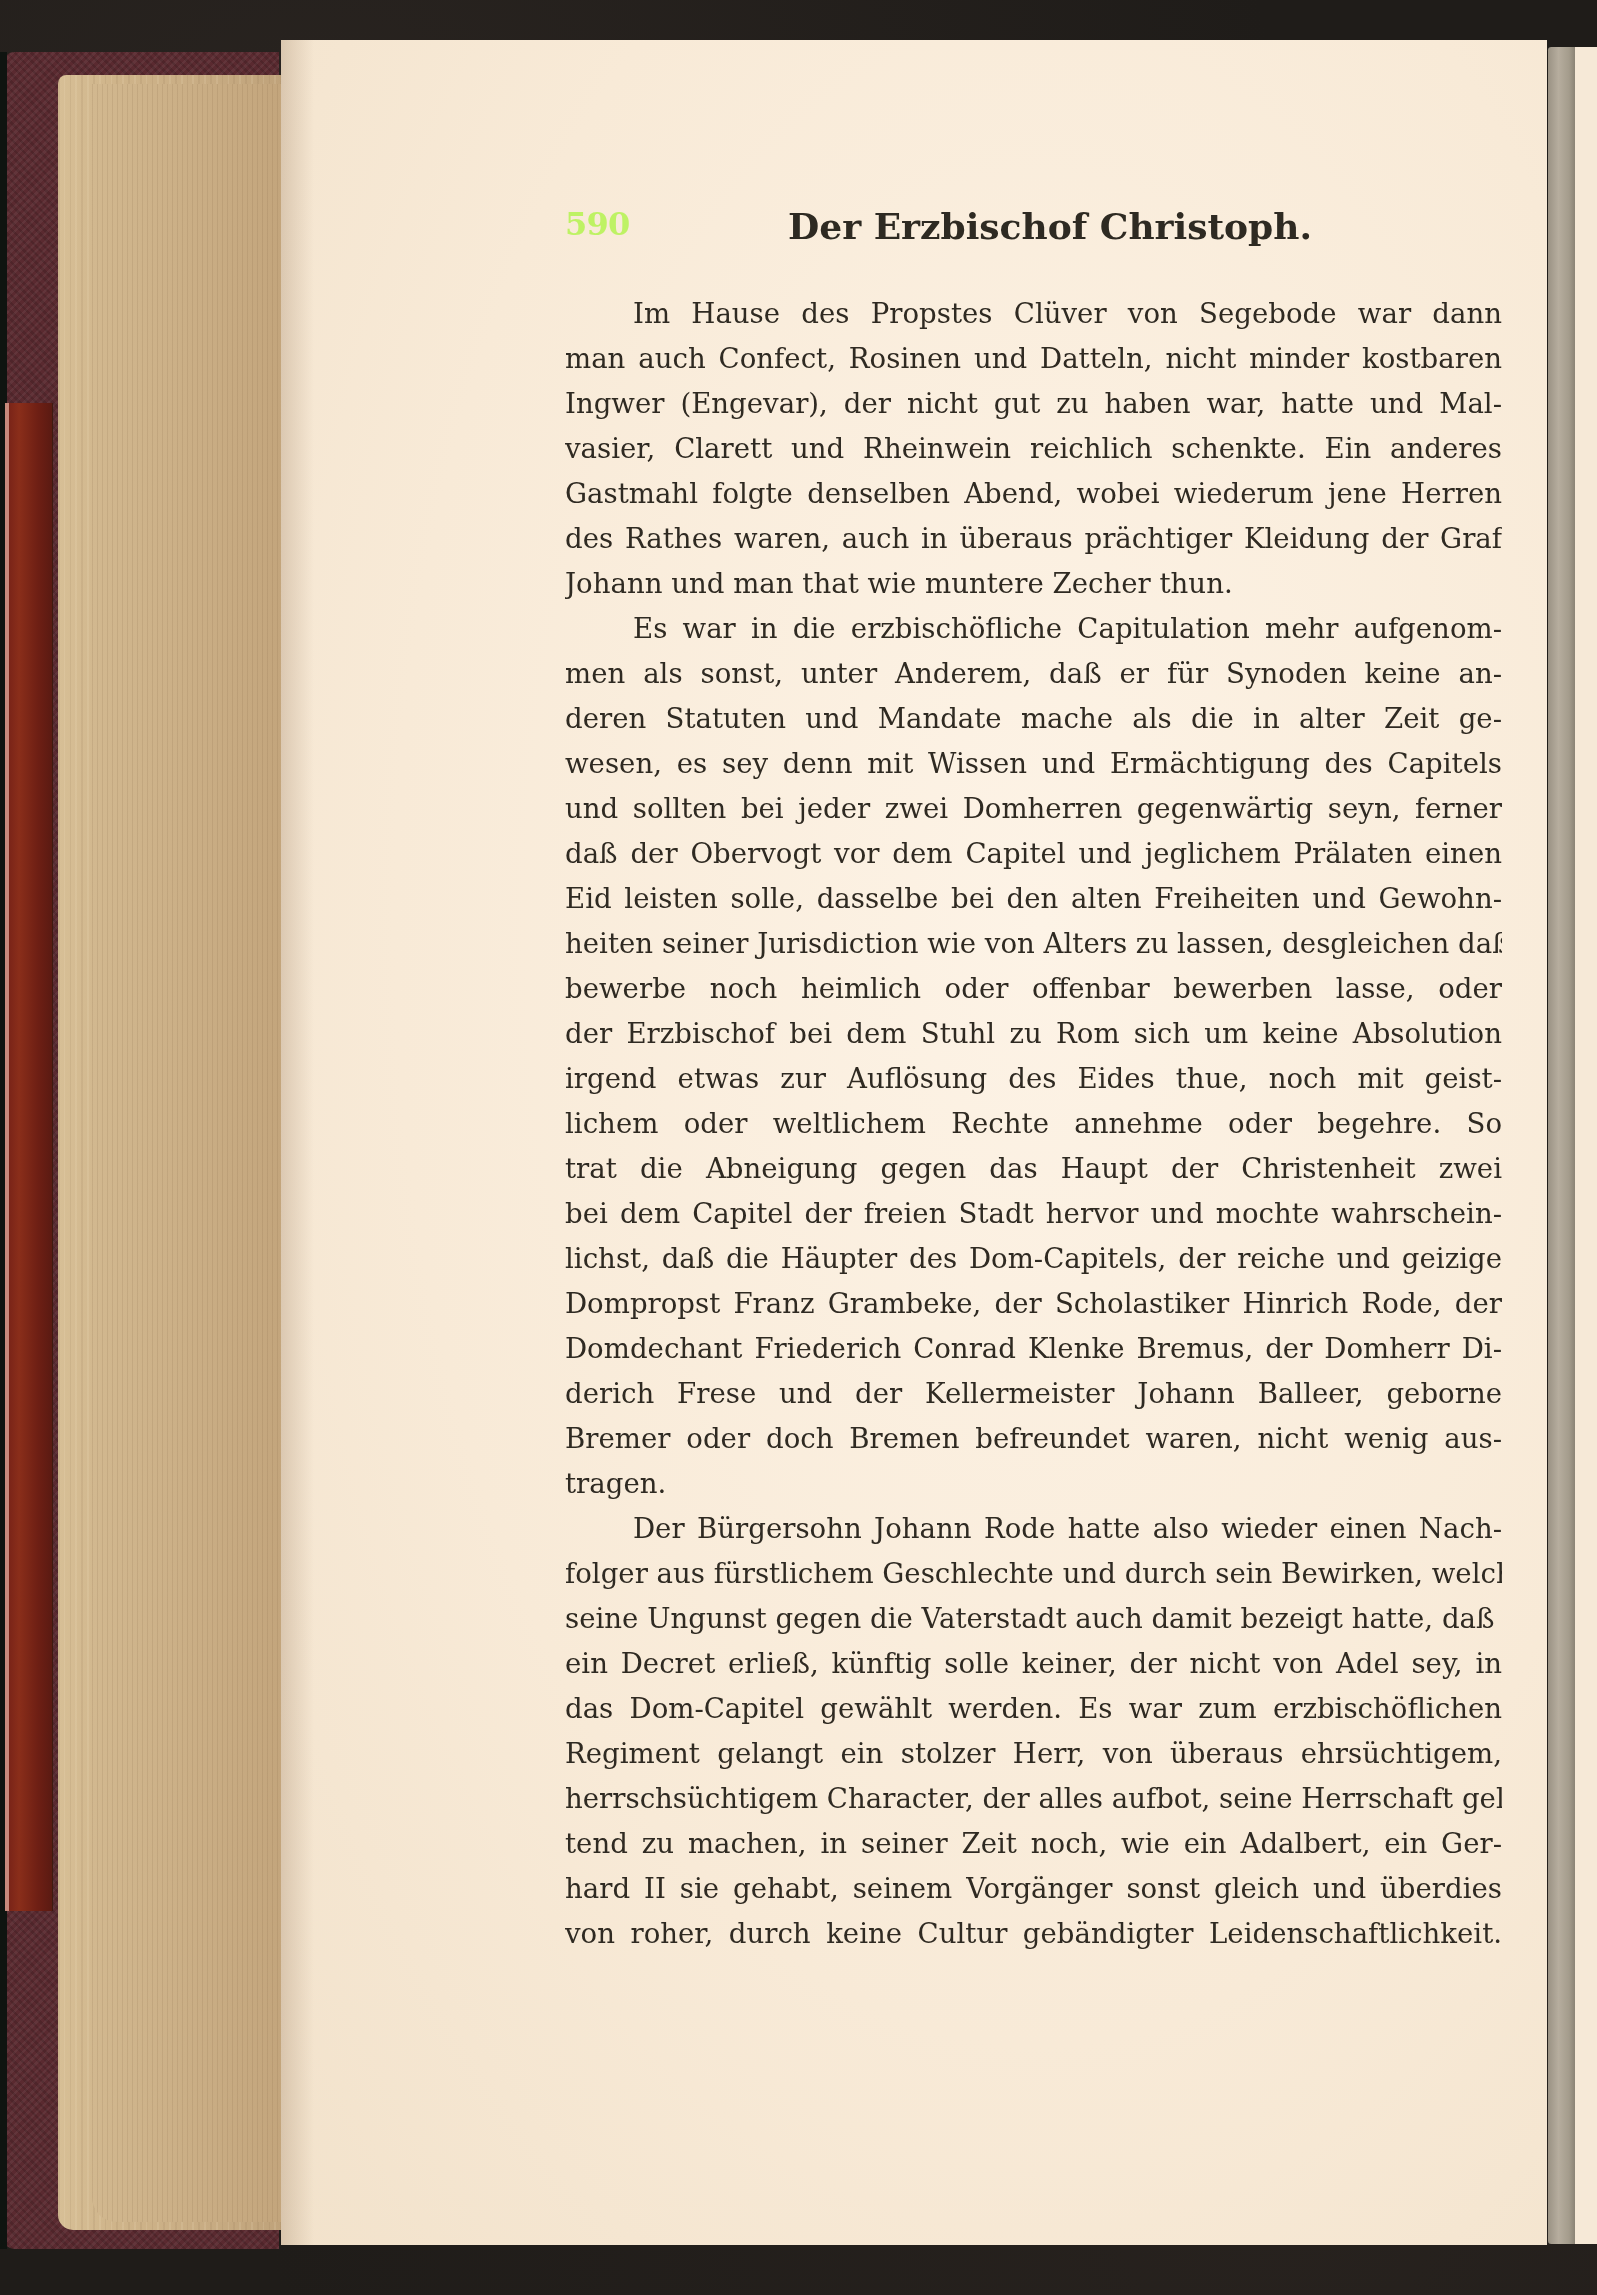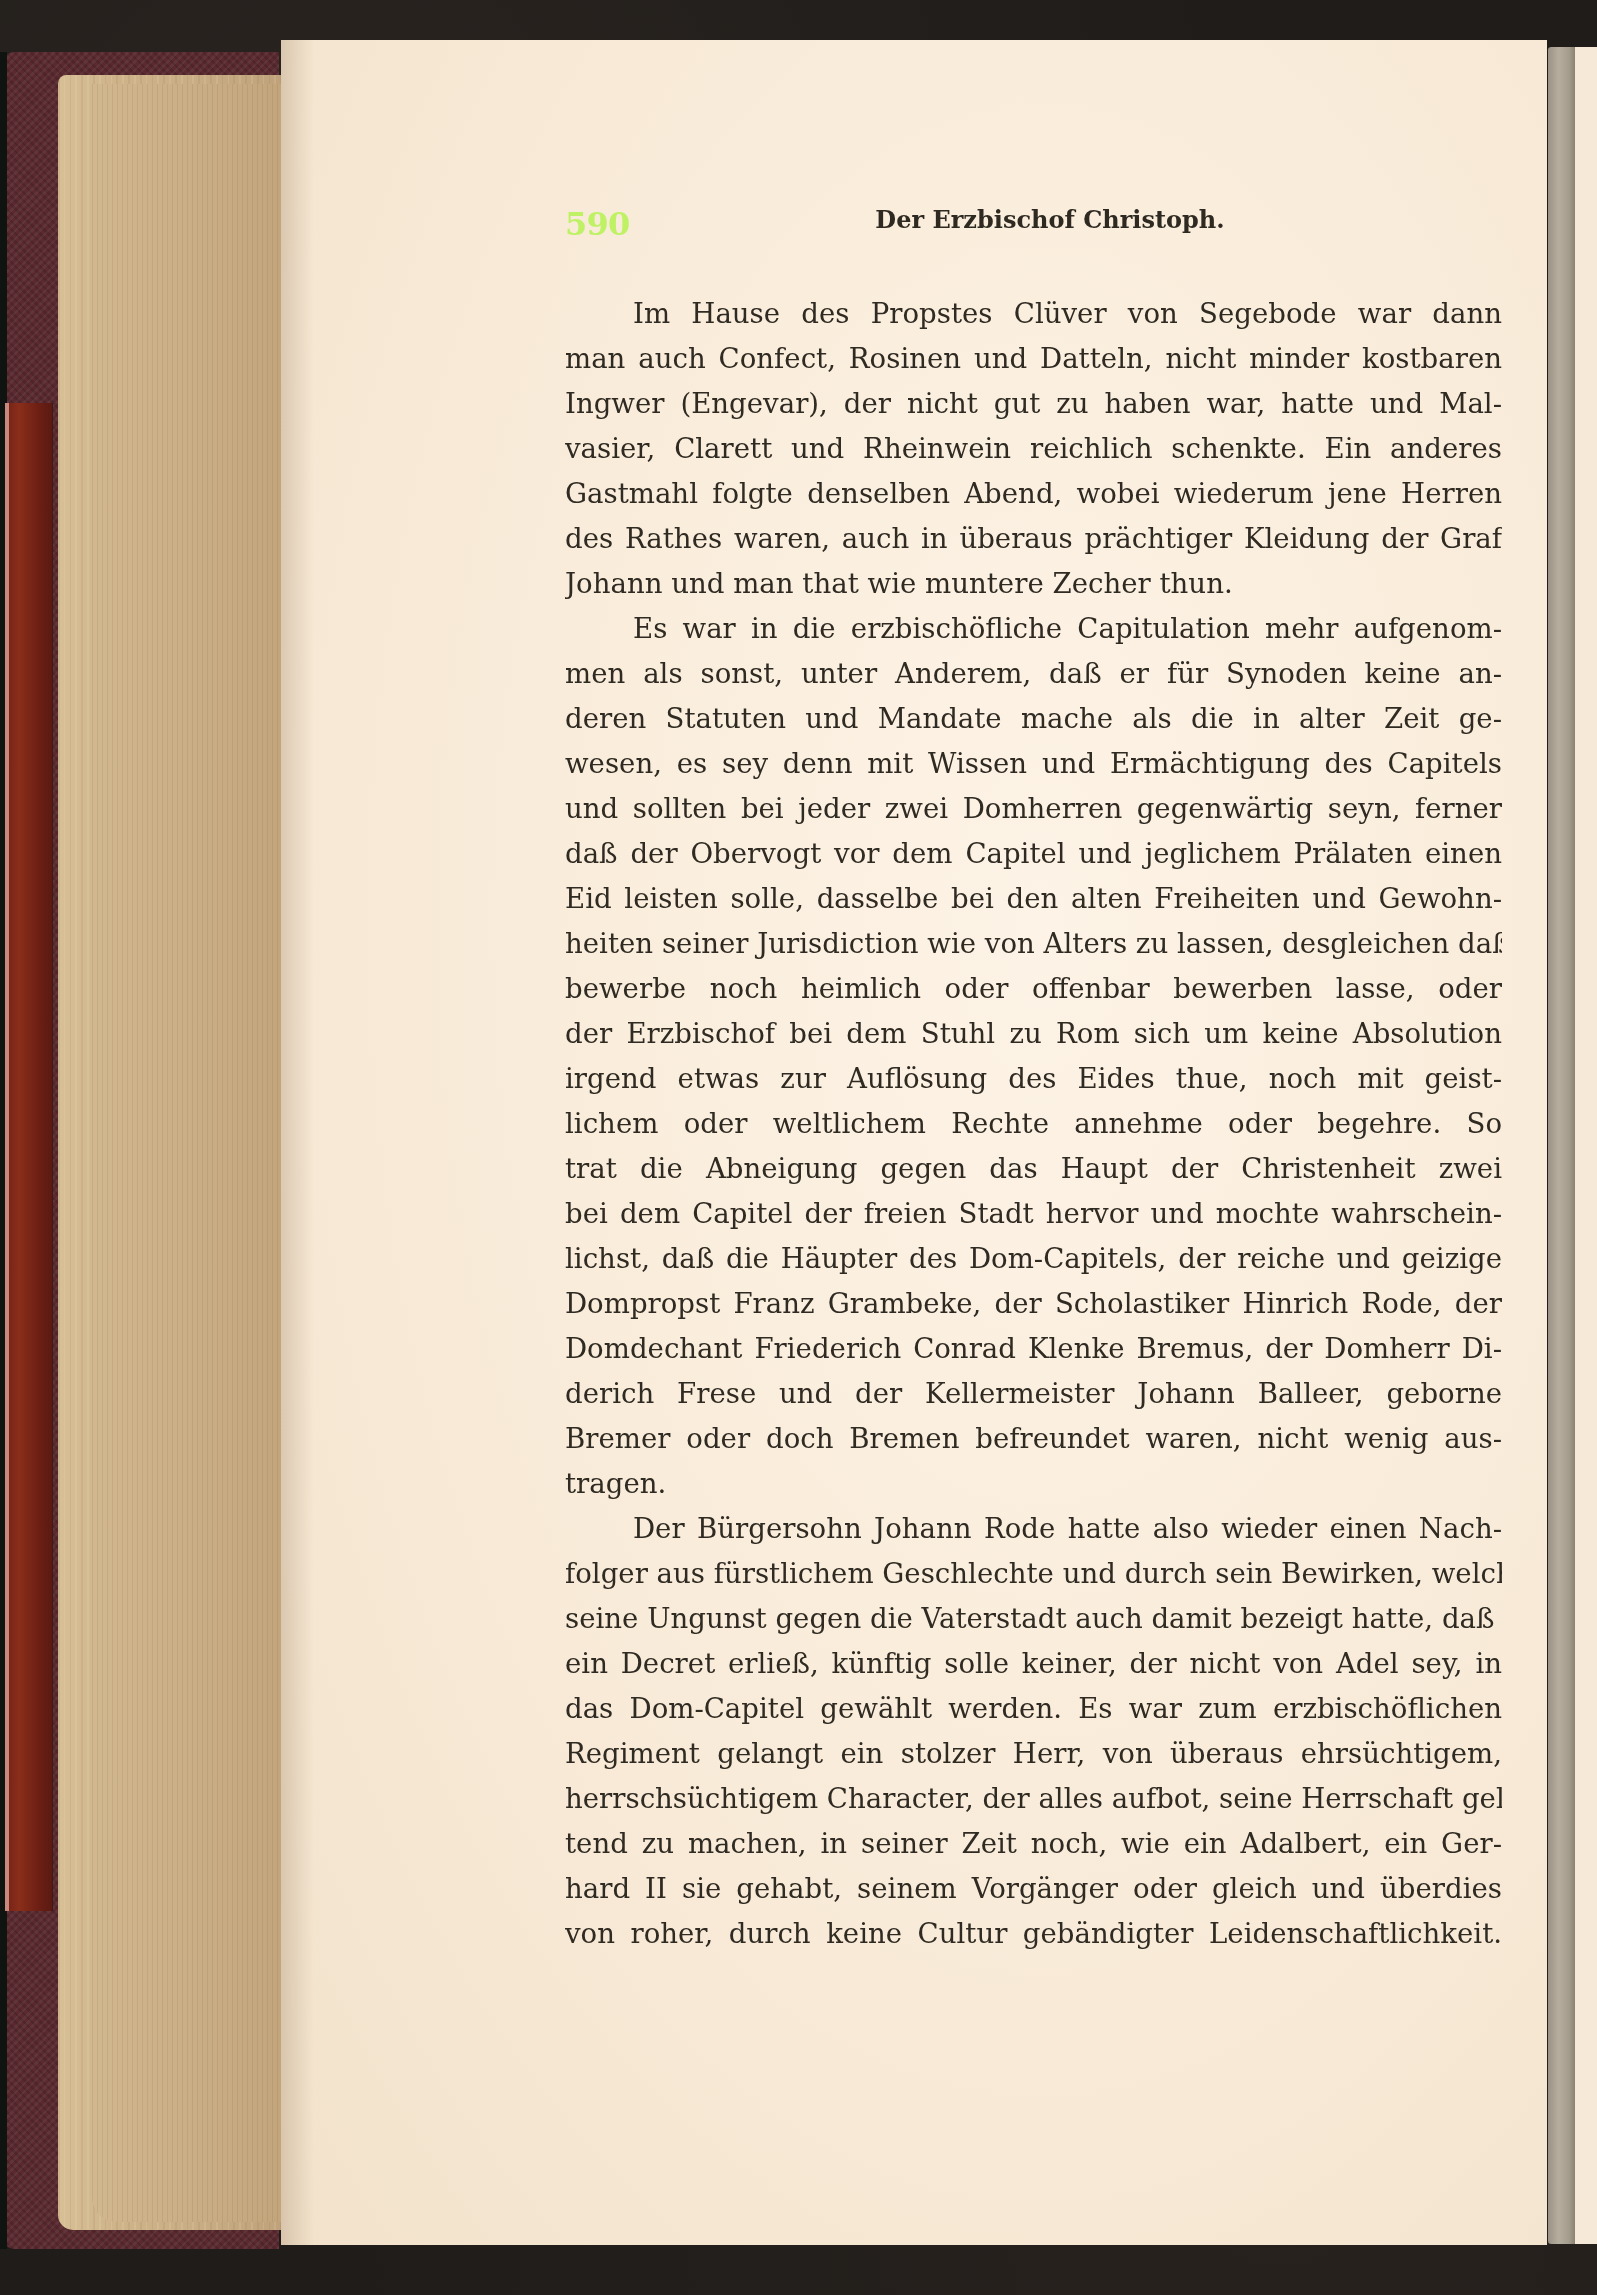--- a/index.html
+++ b/index.html
@@ -76,21 +76,21 @@
     position: absolute; left: 565px; top: 205px; width: 937px; height: 50px;
   }
   .page-number {
     position: absolute; left: 0; top: 0;
     font-family: "DejaVu Serif", serif; font-weight: bold;
     font-size: 32px; color: #bef264; letter-spacing: -0.8px;
   }
   .running-title {
     position: absolute; left: 0; right: 0; top: 0; text-align: center;
     font-family: "DejaVu Serif", serif; font-weight: bold;
-    font-size: 24px; color: #2e2a22; padding-left: 33px;
+    font-size: 36px; color: #2e2a22; padding-left: 33px;
   }
   .body-text {
     position: absolute; left: 565px; top: 291px; width: 937px;
     font-family: "DejaVu Serif", serif;
     font-size: 27.6px; line-height: 45px; color: #2f2a22;
     text-align: justify;
   }
   .body-text p { margin: 0; }
   .line { display: block; text-align: justify; text-align-last: justify; white-space: nowrap; height: 45px; overflow: hidden; }
   .line.last { text-align-last: left; }
@@ -149,17 +149,17 @@
   </p>
   <p>
     <span class="line indent">Der Bürgersohn Johann Rode hatte also wieder einen Nach-</span>
     <span class="line">folger aus fürstlichem Geschlechte und durch sein Bewirken, welcher</span>
     <span class="line">seine Ungunst gegen die Vaterstadt auch damit bezeigt hatte, daß er</span>
     <span class="line">ein Decret erließ, künftig solle keiner, der nicht von Adel sey, in</span>
     <span class="line">das Dom-Capitel gewählt werden. Es war zum erzbischöflichen</span>
     <span class="line">Regiment gelangt ein stolzer Herr, von überaus ehrsüchtigem,</span>
     <span class="line">herrschsüchtigem Character, der alles aufbot, seine Herrschaft gel-</span>
     <span class="line">tend zu machen, in seiner Zeit noch, wie ein Adalbert, ein Ger-</span>
-    <span class="line">hard II sie gehabt, seinem Vorgänger oder gleich und überdies</span>
+    <span class="line">hard II sie gehabt, seinem Vorgänger sonst gleich und überdies</span>
     <span class="line">von roher, durch keine Cultur gebändigter Leidenschaftlichkeit.</span>
   </p>
 </div>
 
 
 </body></html>

